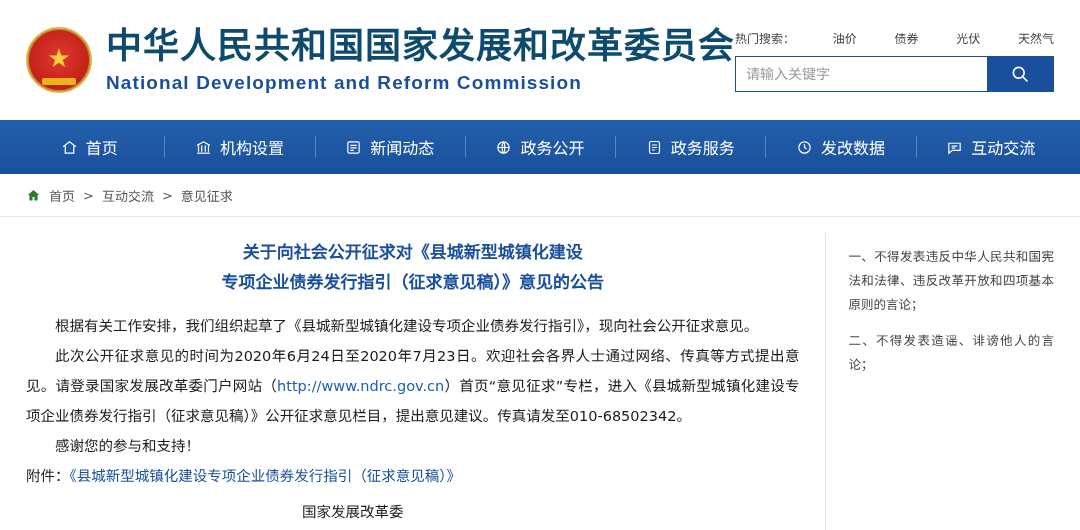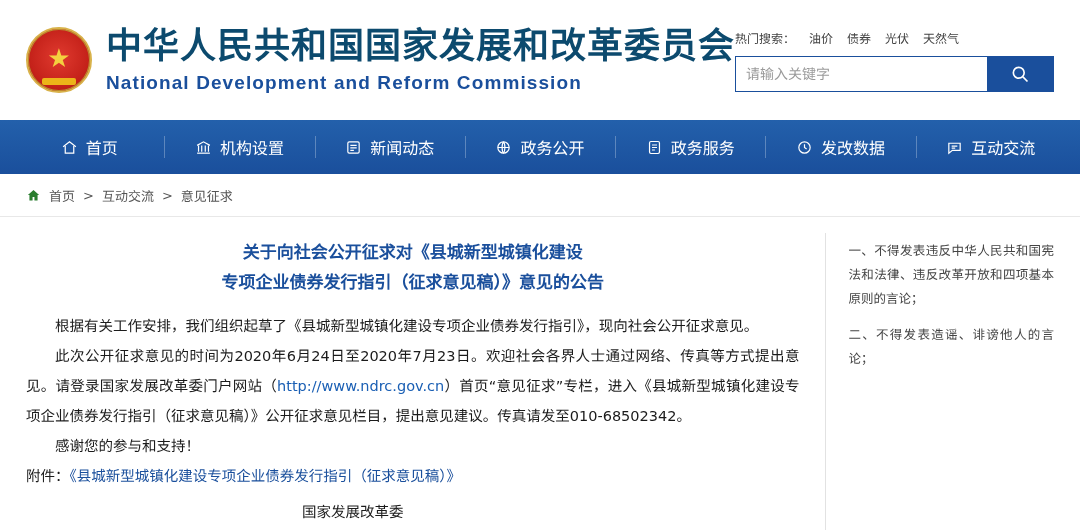--- a/index.html
+++ b/index.html
@@ -89,20 +89,21 @@
     margin-left: auto;
     width: 382px;
   }
   .hot-search {
     font-size: 12px;
     color: #555;
     margin-bottom: 10px;
     display: flex;
     gap: 14px;
     align-items: center;
+    justify-content: space-between;
   }
   .hot-search .hs-label {
     color: #444;
   }
   .hot-search a {
     color: #444;
     text-decoration: none;
   }
   .searchbar {
     display: flex;
@@ -241,21 +242,21 @@
     color: #1a4f9c;
     font-family: "DejaVu Sans", "Liberation Sans", sans-serif;
   }
   .side-more {
     font-size: 11.5px;
     color: #888;
     cursor: pointer;
     text-decoration: none;
   }
   .side-list {
-    margin-top: 6px;
+    margin-top: 12px;
     font-size: 12.5px;
     line-height: 24px;
     color: #444;
     font-family: "DejaVu Sans", "Liberation Sans", sans-serif;
   }
   .side-list li {
     list-style: none;
     margin: 0 0 12px 0;
     text-align: justify;
   }

